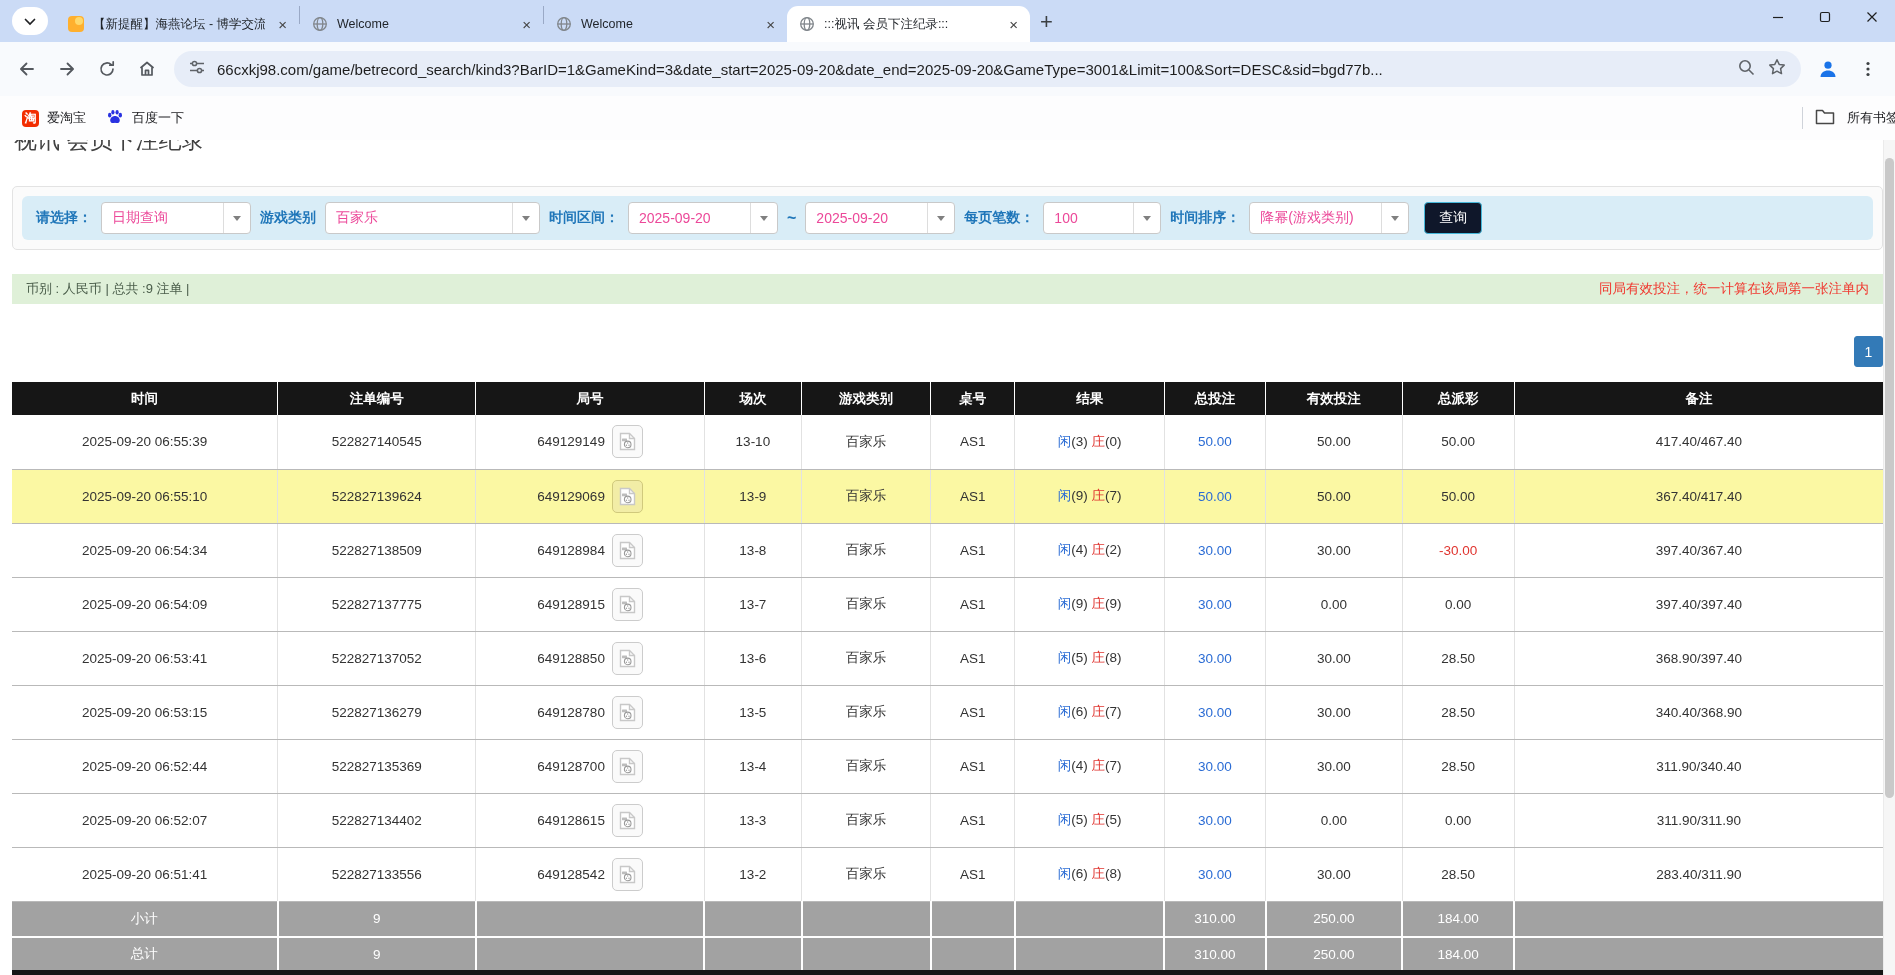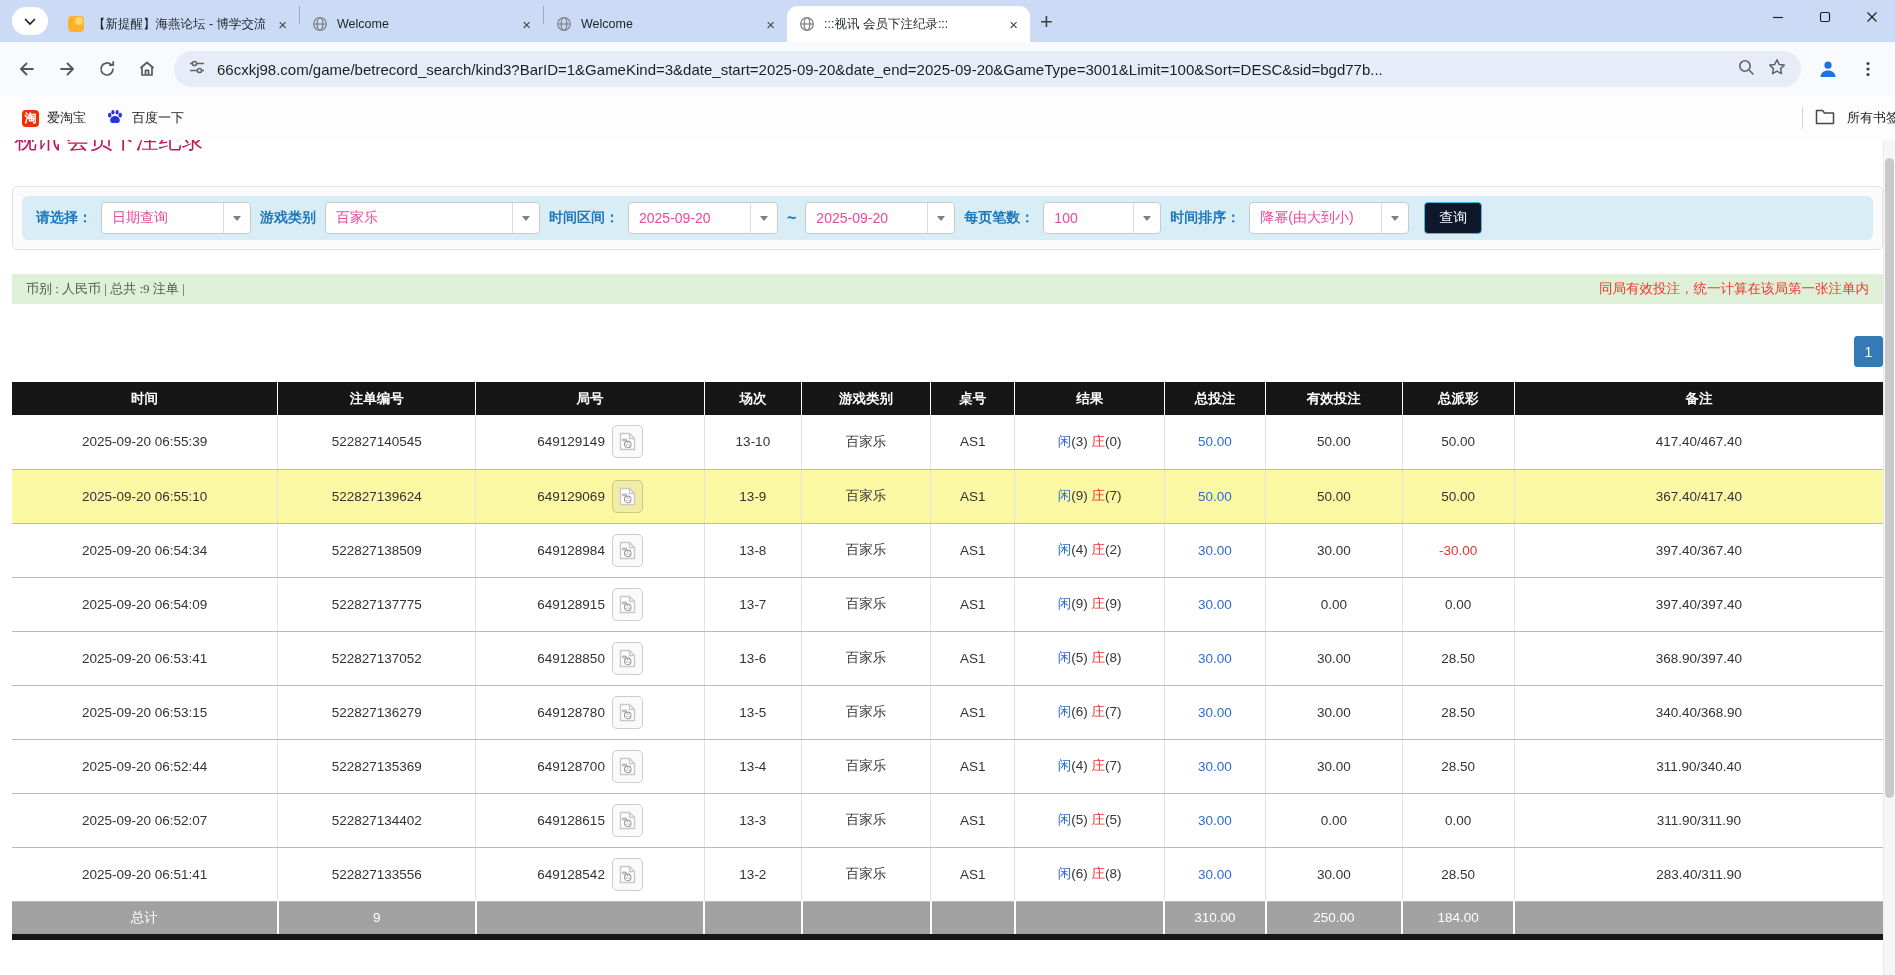--- a/index.html
+++ b/index.html
@@ -37,37 +37,37 @@
   .bm-item { display:flex; align-items:center; gap:8px; padding:0 10px; }
   .tb-badge { width:17px; height:17px; border-radius:4px; background:#f22d00; color:#fff; font-size:12px;
     display:flex; align-items:center; justify-content:center; font-weight:bold; }
   .bm-right { margin-left:auto; display:flex; align-items:center; gap:12px; margin-right:-16px; }
   .bm-divider { width:1px; height:22px; background:#cfd3da; }
   .bm-right .bm-label { white-space:nowrap; }
 
   
   .content { padding:0 12px; position:relative; }
   .title-clip { height:16px; overflow:hidden; }
-  .page-title { margin:-15px 0 0 2px; font-size:23px; font-weight:500; color:#be185d; line-height:31px; white-space:nowrap; }
+  .page-title { margin:-15px 0 0 2px; font-size:23px; font-weight:500; color:#404040; line-height:31px; white-space:nowrap; }
 
   .filter-outer { margin-top:30px; border:1px solid #e3e3e3; background:#fbfbfb; border-radius:5px; padding:9px; }
   .filter-inner { background:#d9edf7; border-radius:6px; height:44px; display:flex; align-items:center; padding:0 14px; gap:9px; }
   .f-label { color:#1f76b9; font-weight:bold; font-size:14px; white-space:nowrap; }
   .select { display:flex; height:32px; background:#fff; border:1px solid #c9c9c9; border-radius:4px; align-items:center; }
   .sel-text { flex:1; padding:0 10px; font-size:14px; color:#ec4899; white-space:nowrap; overflow:hidden; }
   .sel-arrow { width:27px; align-self:stretch; border-left:1px solid #ddd; display:flex; align-items:center; justify-content:center; }
   .sel-arrow::after { content:""; border:4px solid transparent; border-top:5px solid #808080; margin-top:5px; }
   .w1 { width:150px; } .w2 { width:215px; } .w3 { width:150px; } .w4 { width:118px; } .w5 { width:160px; }
   .tilde { color:#1f76b9; font-weight:bold; }
   .btn-search { background:#0f172a; border:1px solid #46b8da; color:#fff; border-radius:4px; font-size:14px;
     padding:6px 14px; margin-left:6px; font-family:inherit; }
 
   .info-bar { margin-top:24px; background:#dff0d8; height:30px; display:flex; align-items:center;
     justify-content:space-between; padding:0 14px; }
-  .info-left { font-size:13px; color:#4a5d4a;font-family:Liberation Serif, serif; }
+  .info-left { font-size:13px; color:#4a5d4a; }
   .info-right { font-size:13.5px; color:#f0372e; }
 
   .pag-row { margin-top:32px; height:31px; display:flex; justify-content:flex-end; }
   .pag-btn { min-width:29px; background:#337ab7; border:1px solid #337ab7; color:#fff; border-radius:3px;
     display:flex; align-items:center; justify-content:center; font-size:14px; }
 
   table.bet-table { margin-top:15px; width:100%; border-collapse:collapse; table-layout:fixed;
     font-size:13.5px; color:#333; border-bottom:6px solid #161616; }
   .bet-table thead th { background:#161616; color:#fff; font-weight:bold; height:33px;
     border-right:1px solid #fff; font-size:13.5px; }
@@ -274,21 +274,21 @@
         <span class="sel-text">2025-09-20</span>
         <span class="sel-arrow"></span>
       </div>
       <span class="f-label">每页笔数：</span>
       <div class="select w4">
         <span class="sel-text">100</span>
         <span class="sel-arrow"></span>
       </div>
       <span class="f-label">时间排序：</span>
       <div class="select w5">
-        <span class="sel-text">降幂(由大到小)</span>
+        <span class="sel-text">降幂(游戏类别)</span>
         <span class="sel-arrow"></span>
       </div>
       <button class="btn-search">查询</button>
     </div>
   </div>
 
   <div class="info-bar">
     <span class="info-left">币别 : 人民币 | 总共 :9 注单 |</span>
     <span class="info-right">同局有效投注，统一计算在该局第一张注单内</span>
   </div>
@@ -574,20 +574,33 @@
           <td>百家乐</td>
           <td>AS1</td>
           <td><span class="p-label">闲</span><span>(6) </span><span class="b-label">庄</span><span>(8)</span></td>
           <td><span class="val-link">30.00</span></td>
           <td>30.00</td>
           <td>28.50</td>
           <td>283.40/311.90</td>
         </tr>
       </tbody>
     <tbody>
+      <tr class="sum-row">
+        <td>小计</td>
+        <td>9</td>
+        <td></td>
+          <td></td>
+          <td></td>
+        <td></td>
+          <td></td>
+        <td>310.00</td>
+        <td>250.00</td>
+        <td>184.00</td>
+        <td></td>
+      </tr>
       <tr class="sum-row">
         <td>总计</td>
         <td>9</td>
         <td></td>
           <td></td>
           <td></td>
         <td></td>
           <td></td>
         <td>310.00</td>
         <td>250.00</td>

